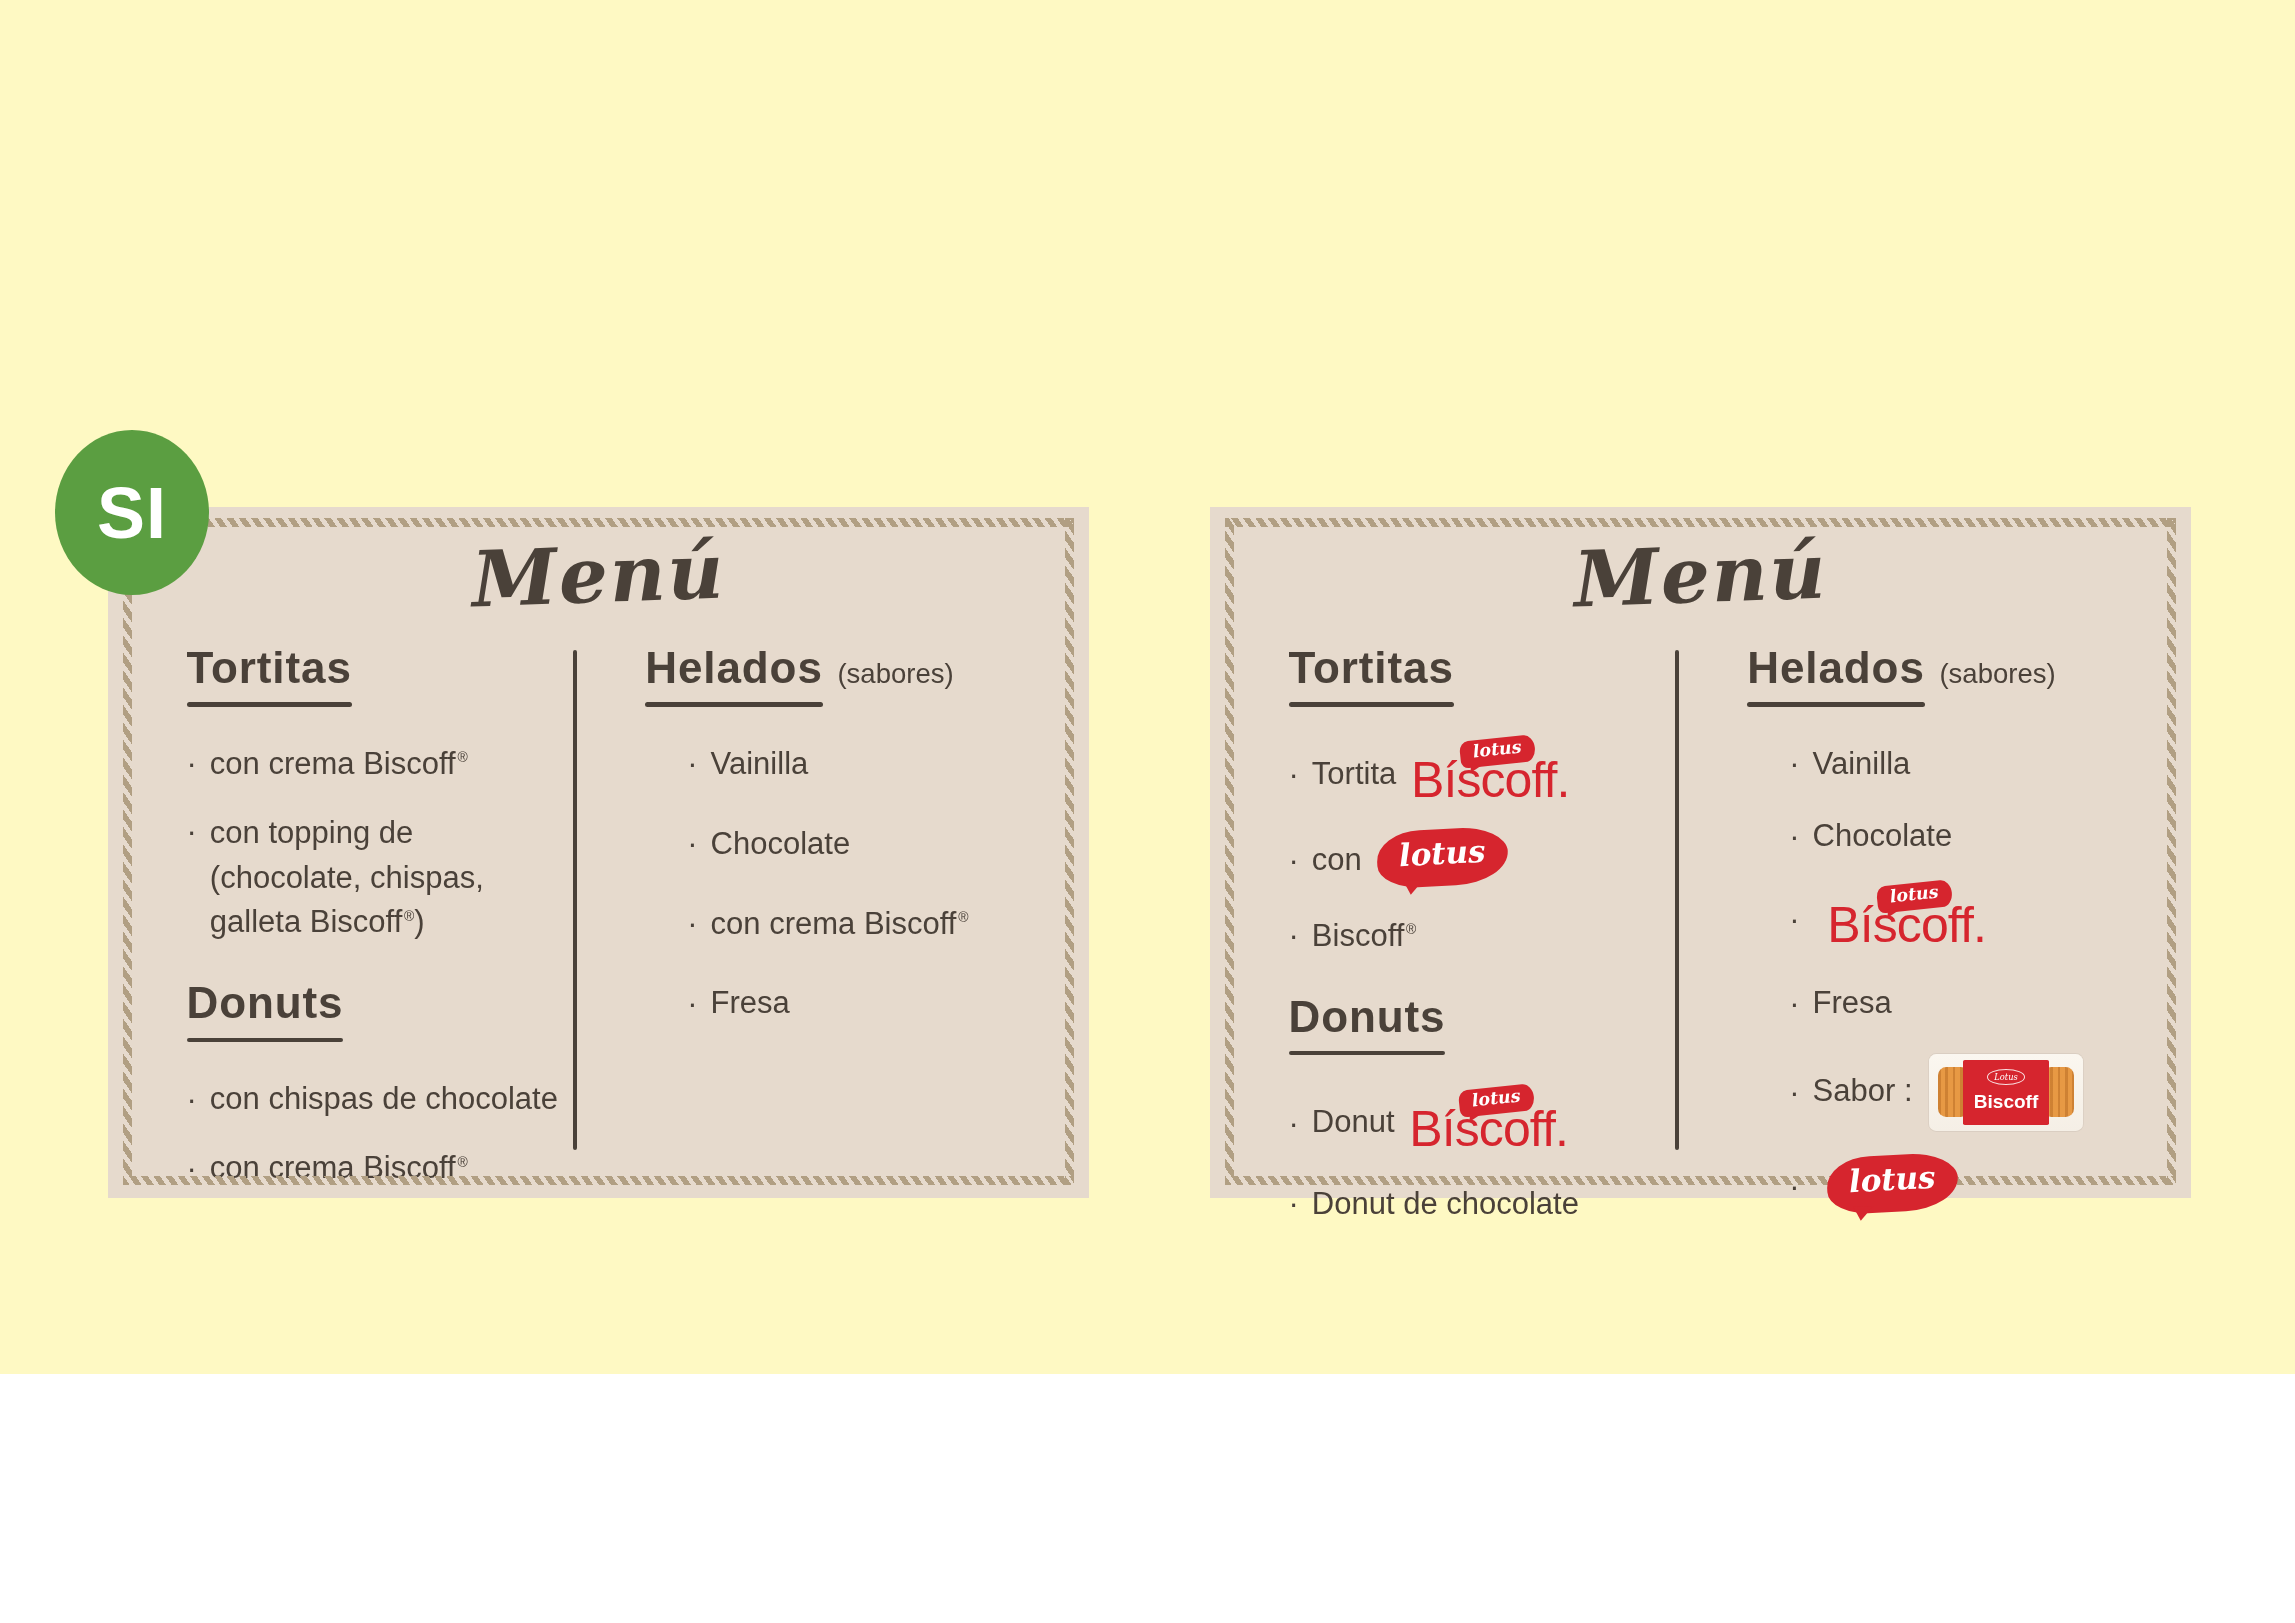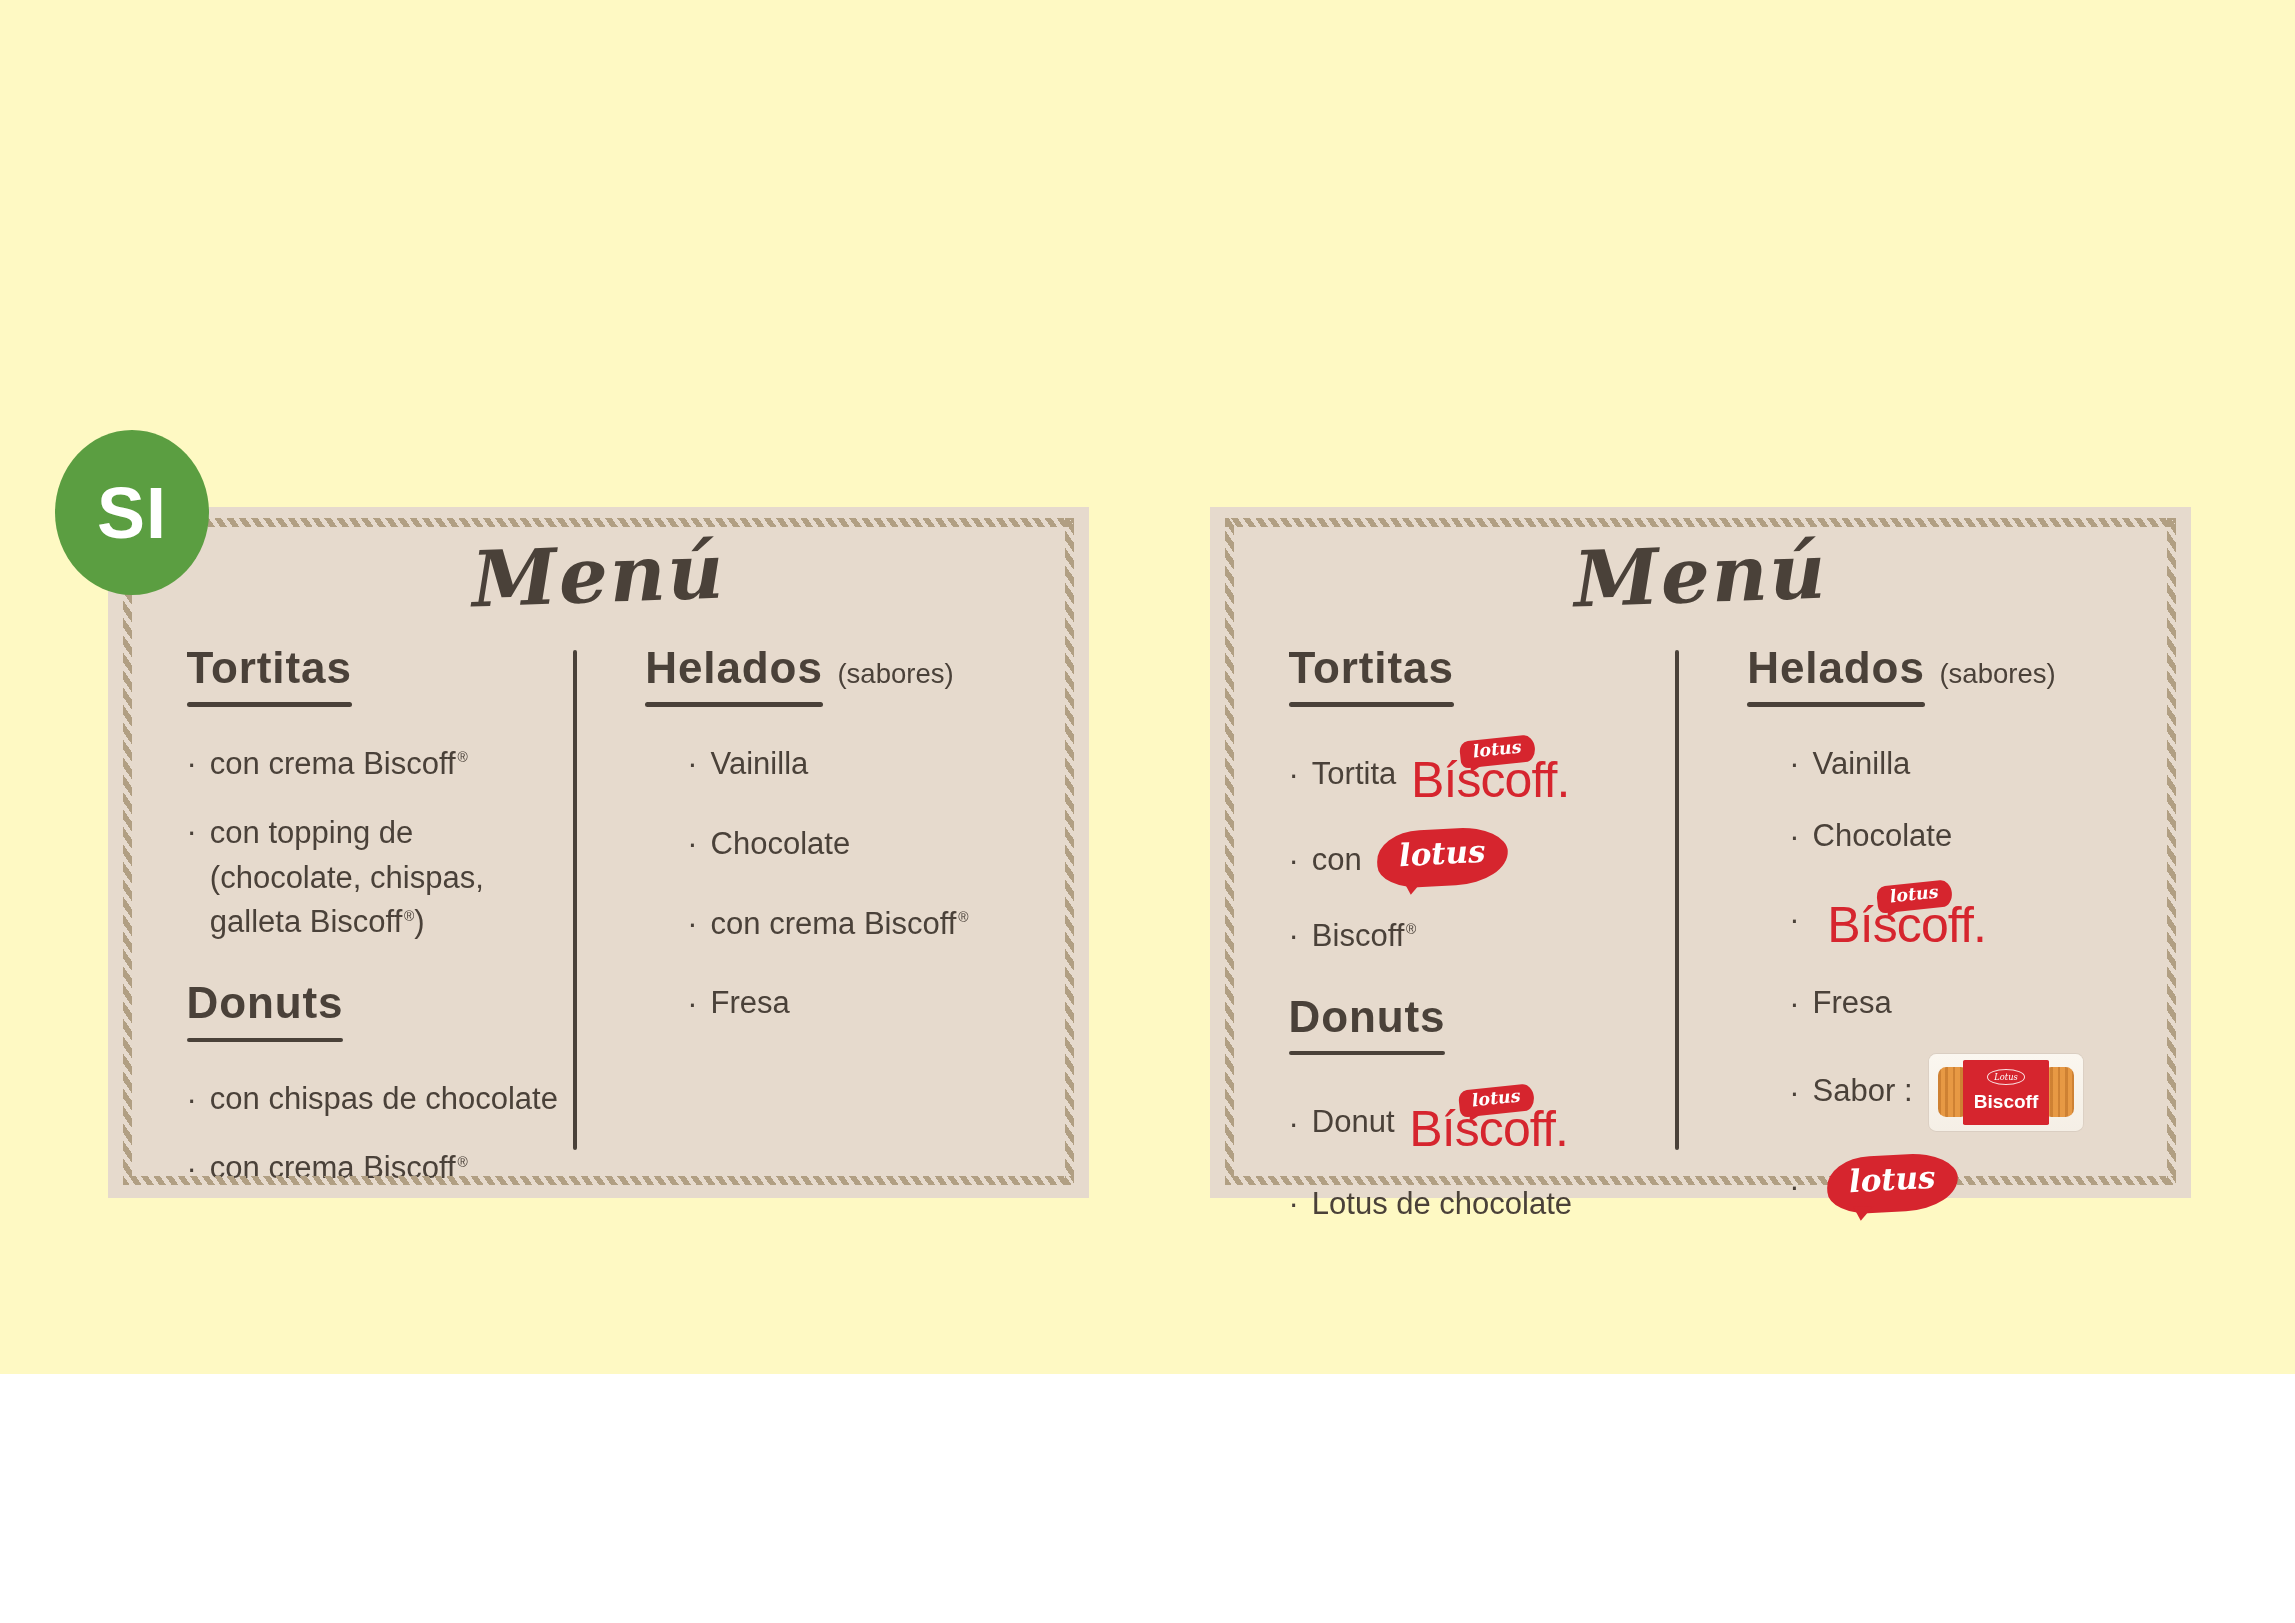--- a/index.html
+++ b/index.html
@@ -180,21 +180,21 @@
             <div class="heading-wrap"><span class="heading">Donuts</span></div>
             <div class="item">
               <span class="bullet">·</span>
               <span class="content"><span>Donut</span><span class="logo-biscoff">
                   <span class="lotus-tag">lotus</span>
                   <span class="biscoff-word">Bíscoff.</span>
                 </span></span>
             </div>
             <div class="item">
               <span class="bullet">·</span>
-              <span class="content"><span>Lotus de chocolate</span></span>
+              <span class="content"><span>Donut de chocolate</span></span>
             </div>
           </div>
         </div>
       <div class="divider"></div>
       <div class="col-right" id="c1-right">
           <div class="section">
             <div class="heading-wrap"><span class="heading">Helados</span><span class="note">(sabores)</span></div>
             <div class="item">
               <span class="bullet">·</span>
               <span class="content"><span>Vainilla</span></span>

